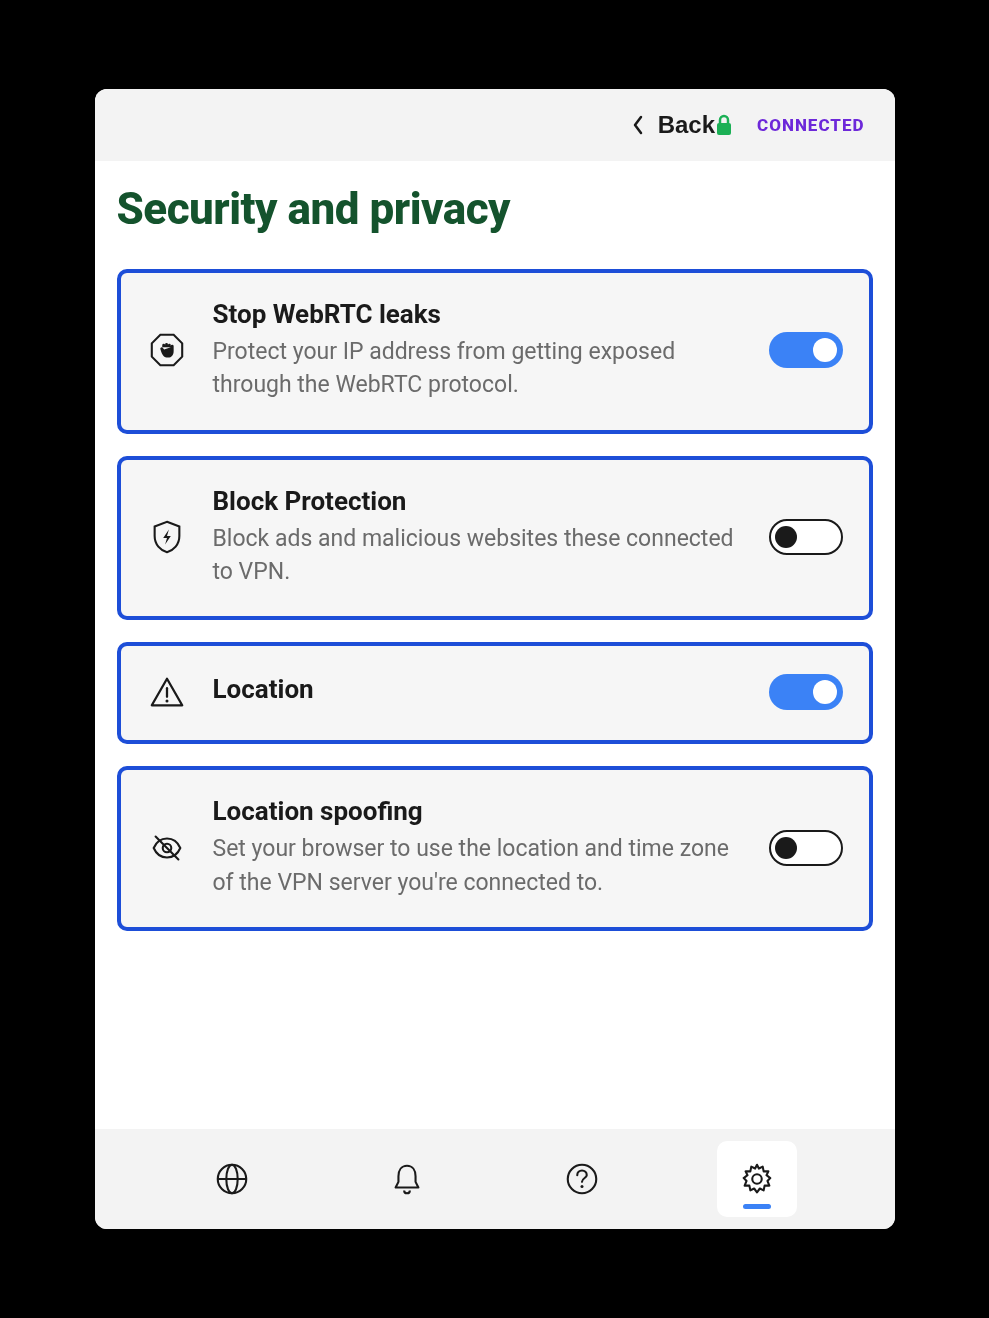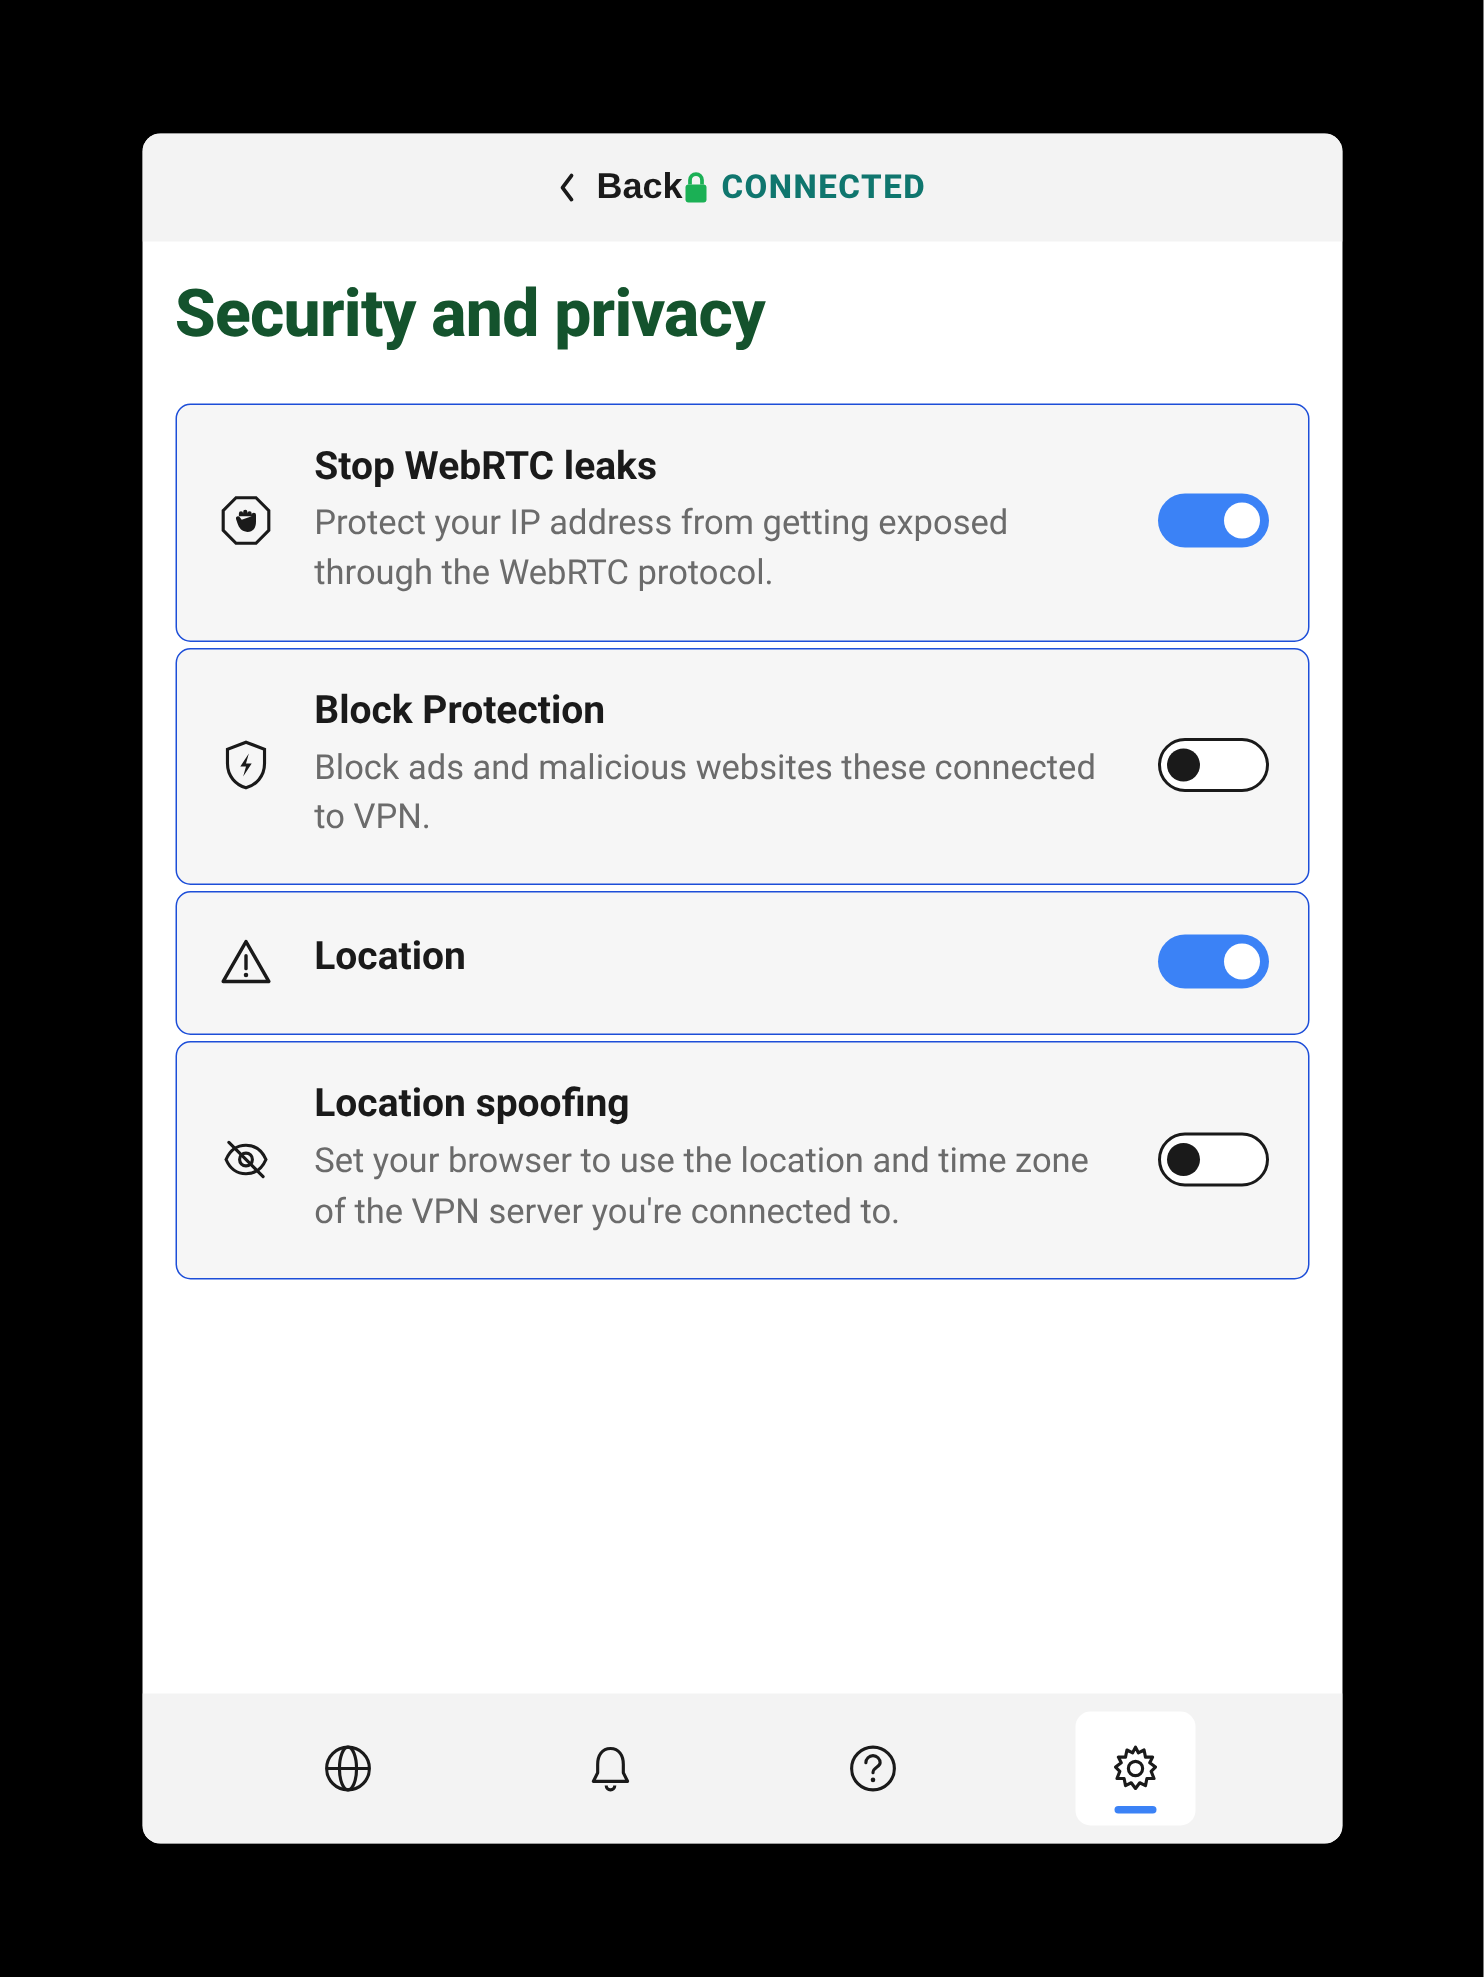--- a/index.html
+++ b/index.html
@@ -23,68 +23,68 @@
       border-radius: 12px;
       overflow: hidden;
       display: flex;
       flex-direction: column;
     }
     .header-bar {
       background: #f3f3f3;
       padding: 22px 30px;
       display: flex;
       align-items: center;
-      justify-content: center;
+      justify-content: flex-end;
     }
     .back-btn {
       display: flex;
       align-items: center;
       gap: 14px;
       cursor: pointer;
       background: none;
       border: none;
       font-size: 24px;
       font-weight: 700;
       color: #1a1a1a;
     }
     .back-btn svg {
       width: 12px;
       height: 20px;
     }
     .status-connected {
       display: flex;
       align-items: center;
-      gap: 8px;
-      color: #0f766e;
+      gap: 24px;
+      color: #6d28d9;
       font-weight: 800;
-      font-size: 22px;
+      font-size: 17px;
       letter-spacing: 1px;
     }
     .status-connected svg {
       width: 18px;
       height: 22px;
     }
     .content {
       flex: 1;
       padding: 22px 22px 0 22px;
       overflow-y: auto;
     }
     .page-title {
       font-size: 44px;
       font-weight: 800;
       color: #14532d;
       margin-bottom: 34px;
       letter-spacing: -0.5px;
     }
     .setting-card {
       background: #f6f6f6;
-      border: 1px solid #1d4ed8;
+      border: 4px solid #1d4ed8;
       border-radius: 10px;
       padding: 26px 26px 28px 26px;
-      margin-bottom: 4px;
+      margin-bottom: 22px;
       display: flex;
       align-items: center;
       gap: 26px;
     }
     .setting-icon {
       width: 40px;
       height: 40px;
       flex-shrink: 0;
       display: flex;
       align-items: center;

